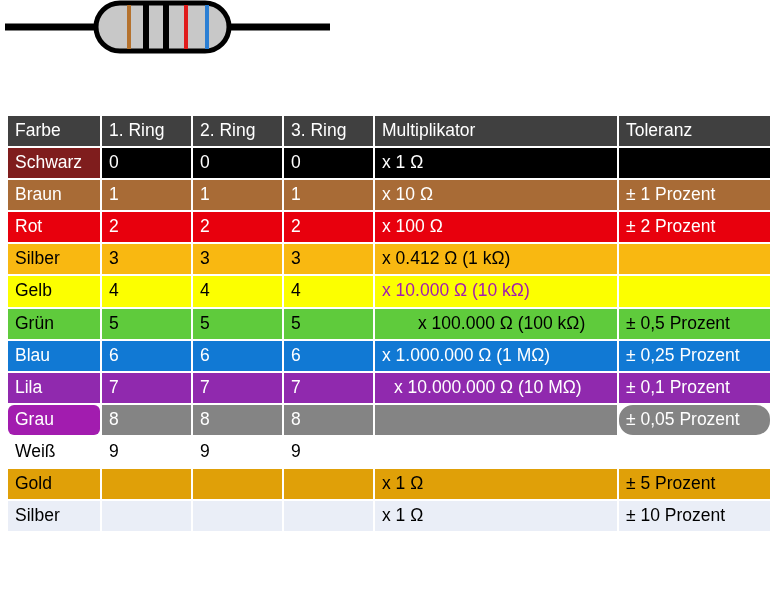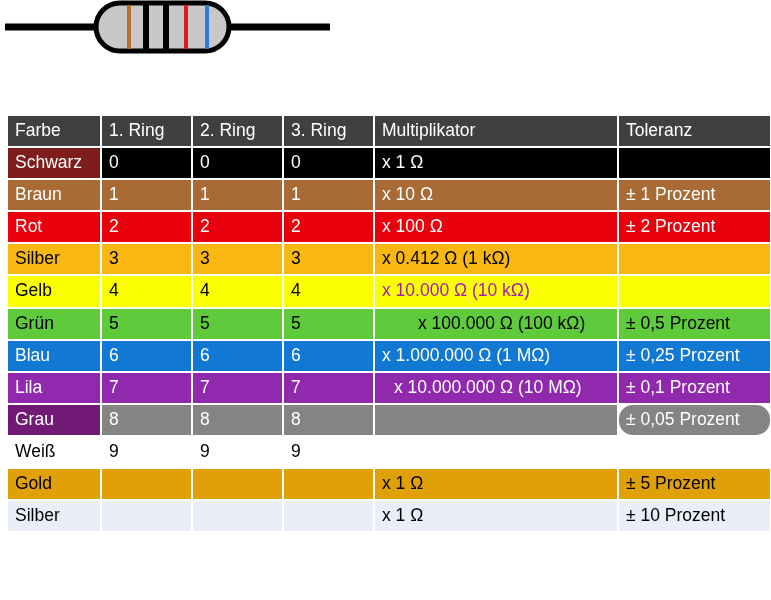--- a/index.html
+++ b/index.html
@@ -159,21 +159,21 @@
       </tr>
       <tr>
         <td style="background: rgb(144, 41, 174); color: rgb(255, 255, 255);">Lila</td>
         <td style="background: rgb(144, 41, 174); color: rgb(255, 255, 255);">7</td>
         <td style="background: rgb(144, 41, 174); color: rgb(255, 255, 255);">7</td>
         <td style="background: rgb(144, 41, 174); color: rgb(255, 255, 255);">7</td>
         <td style="background: rgb(144, 41, 174); color: rgb(255, 255, 255); padding-left: 19px;">x 10.000.000 Ω (10 MΩ)</td>
         <td style="background: rgb(144, 41, 174); color: rgb(255, 255, 255);">± 0,1 Prozent</td>
       </tr>
       <tr>
-        <td style="background: #701a75; color: rgb(255, 255, 255);">Grau</td>
+        <td style="background: #a21caf; color: rgb(255, 255, 255); border-radius: 6px;">Grau</td>
         <td style="background: rgb(132, 132, 132); color: rgb(255, 255, 255);">8</td>
         <td style="background: rgb(132, 132, 132); color: rgb(255, 255, 255);">8</td>
         <td style="background: rgb(132, 132, 132); color: rgb(255, 255, 255);">8</td>
         <td style="background: rgb(132, 132, 132); color: rgb(255, 255, 255);"></td>
         <td style="background: rgb(132, 132, 132); color: rgb(255, 255, 255); border-radius: 14px;">± 0,05 Prozent</td>
       </tr>
       <tr>
         <td style="background: rgb(255, 255, 255); color: rgb(0, 0, 0);">Weiß</td>
         <td style="background: rgb(255, 255, 255); color: rgb(0, 0, 0);">9</td>
         <td style="background: rgb(255, 255, 255); color: rgb(0, 0, 0);">9</td>

